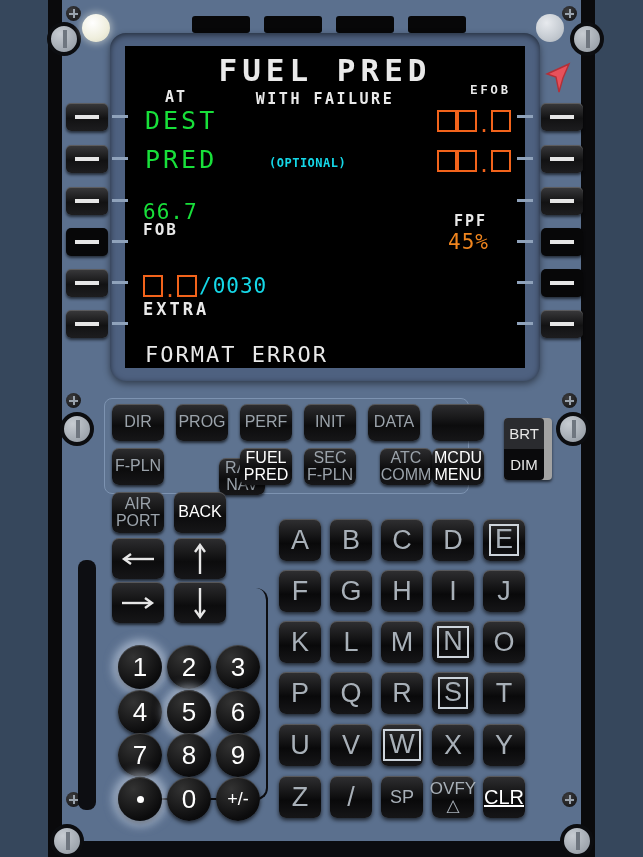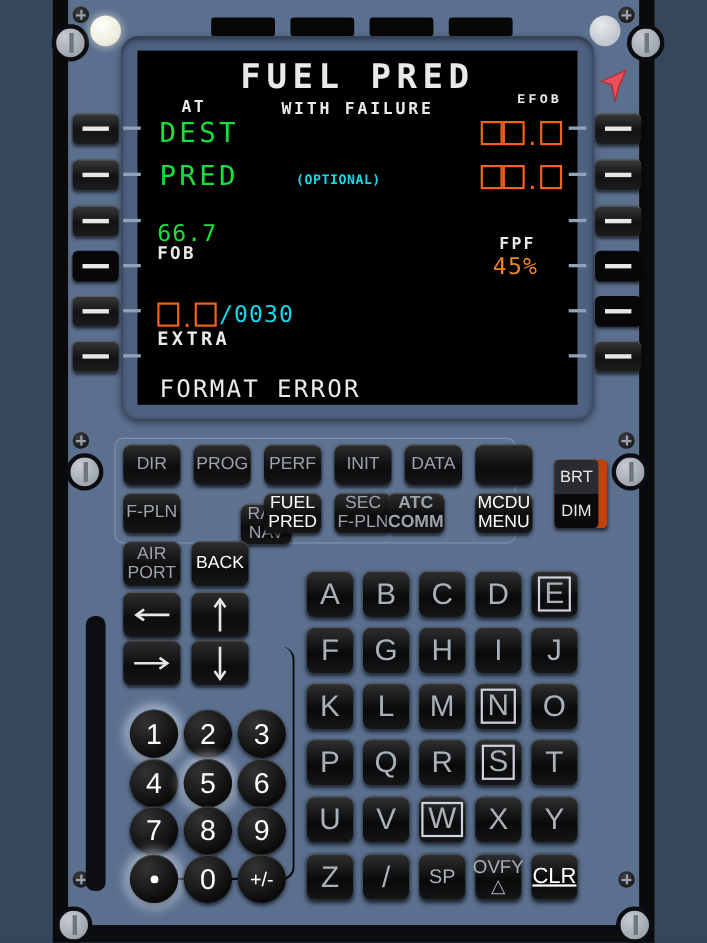--- a/index.html
+++ b/index.html
@@ -71,21 +71,21 @@
   .fkey{position:absolute;border-radius:7px;color:#9ba3ab;text-align:center;
       background:linear-gradient(#2e2e30,#0c0c0d 58%,#161618);
       box-shadow:0 2px 3px rgba(0,0,0,.65), inset 0 1px 0 rgba(255,255,255,.20);
       font-family:"Liberation Sans",sans-serif;font-size:16px;
       display:flex;flex-direction:column;align-items:center;justify-content:center;line-height:1.04;}
   .fkey.lit{color:#ffffff;}
   .fkey.blank{color:transparent;}
 
   
   .brtdim{position:absolute;left:504px;top:418px;width:48px;height:62px;border-radius:4px;
-      background:#c2410c;box-shadow:0 2px 3px rgba(0,0,0,.6);}
+      background:#a3a3a3;box-shadow:0 2px 3px rgba(0,0,0,.6);}
   .brtdim div{position:absolute;left:0;width:40px;height:31px;color:#e7e7e7;
       font-family:"Liberation Sans",sans-serif;font-size:15px;
       display:flex;align-items:center;justify-content:center;}
   .brtdim .b{top:0;background:#2a2b2f;border-radius:4px 4px 0 0;}
   .brtdim .d{top:31px;background:#0a0a0c;border-radius:0 0 4px 4px;}
 
   
   .navkey{position:absolute;border-radius:7px;color:#9ba3ab;text-align:center;
       background:linear-gradient(#2e2e30,#0c0c0d 58%,#161618);
       box-shadow:0 2px 3px rgba(0,0,0,.65), inset 0 1px 0 rgba(255,255,255,.20);
@@ -304,21 +304,21 @@
     <span>NAV</span>
     </div>
   <div class="fkey lit" style="left:240px;top:448px;width:52px;height:37px;">
     <span>FUEL</span>
     <span>PRED</span>
     </div>
   <div class="fkey" style="left:304px;top:448px;width:52px;height:37px;">
     <span>SEC</span>
     <span>F-PLN</span>
     </div>
-  <div class="fkey" style="left:352px;top:448px;width:52px;height:37px;font-weight:bold;">
+  <div class="fkey" style="left:380px;top:448px;width:52px;height:37px;">
     <span>ATC</span>
     <span>COMM</span>
     </div>
   <div class="fkey lit" style="left:432px;top:448px;width:52px;height:37px;">
     <span>MCDU</span>
     <span>MENU</span>
     </div>
 
   <div class="brtdim">
     <div class="b">BRT</div>

